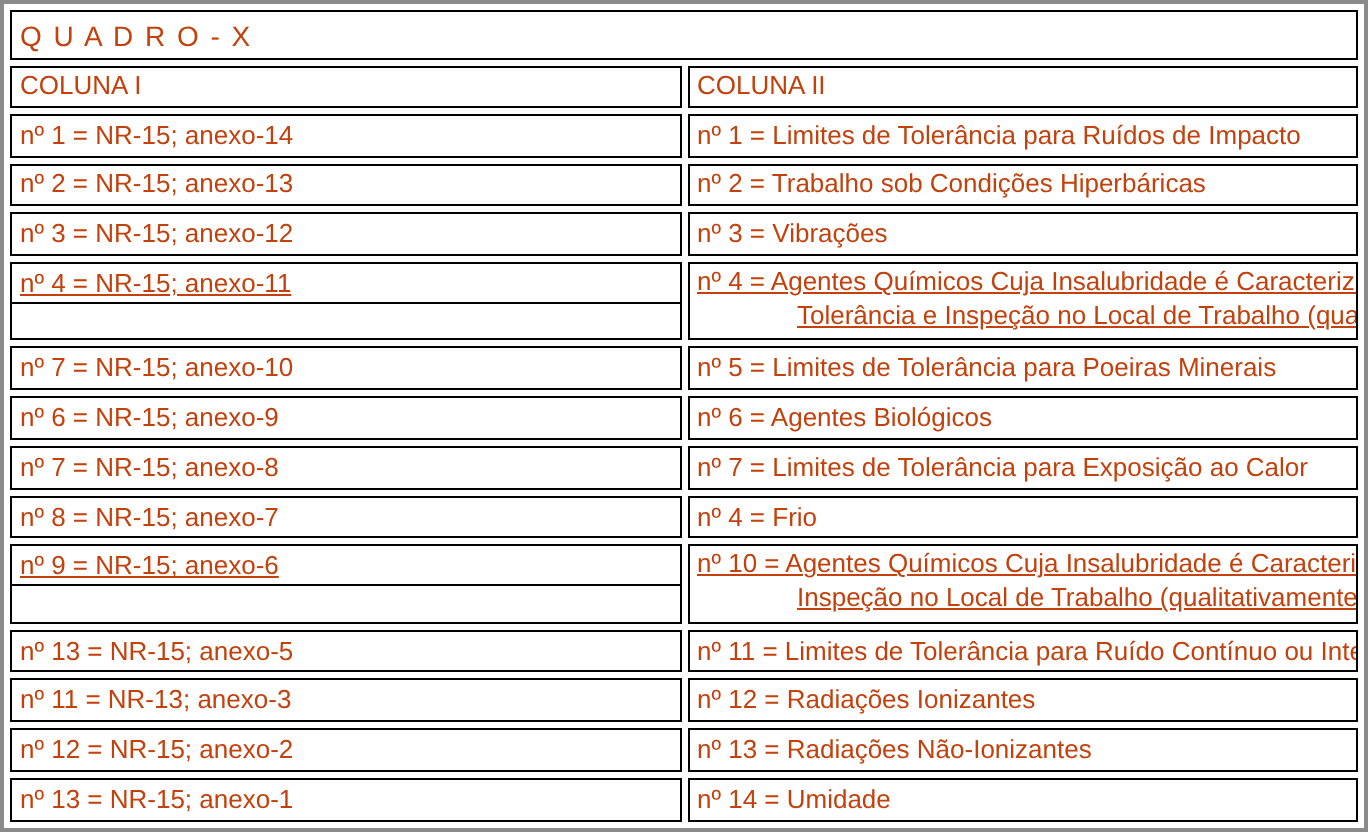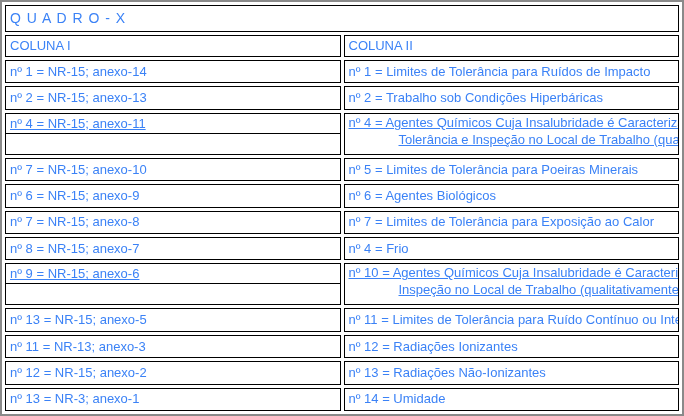--- a/index.html
+++ b/index.html
@@ -8,21 +8,21 @@
     border:2px solid #8a8a8a; background:#ffffff; overflow:hidden;
     font-family:"Liberation Sans", sans-serif; color:#000000;
   }
   table.quadro {
     width:680px; height:412px;
     border-collapse:separate; border-spacing:3px;
     table-layout:fixed;
   }
   td {
     border:1px solid #000000; background:#ffffff;
-    font-size:13px; line-height:16px; color:#3b82f6;
+    font-size:13px; line-height:16px; color:#c2410c;
     padding:0 2px 0 4px; vertical-align:middle;
     overflow:hidden; white-space:nowrap;
   }
   td.title-cell { height:21px; font-size:14px; letter-spacing:1px; }
   td.hdr { height:17px; }
   td.c1 { width:196px; }
   td.single { height:18px; }
   td.tall { height:34px; vertical-align:top;text-decoration:underline; }
   td.tall.c1 { padding:0; }
   .l1 {
@@ -47,20 +47,24 @@
         <td class="hdr">COLUNA II</td>
       </tr>
 
     <tr>
           <td class="c1 single">nº 1 = NR-15; anexo-14</td>
           <td class="single">nº 1 = Limites de Tolerância para Ruídos de Impacto</td>
         </tr>
         <tr>
           <td class="c1 single">nº 2 = NR-15; anexo-13</td>
           <td class="single">nº 2 = Trabalho sob Condições Hiperbáricas</td>
+        </tr>
+        <tr>
+          <td class="c1 single">nº 3 = NR-15; anexo-12</td>
+          <td class="single">nº 3 = Vibrações</td>
         </tr>
         <tr>
           <td class="c1 tall">
             <div class="l1">nº 4 = NR-15; anexo-11</div>
             <div class="fill"></div>
           </td>
           <td class="tall">
             <div class="c2line">nº 4 = Agentes Químicos Cuja Insalubridade é Caracterizada por Limite de</div>
             <div class="c2line indent">Tolerância e Inspeção no Local de Trabalho (quantitativamente)</div>
           </td>
@@ -97,18 +101,18 @@
         </tr>
         <tr>
           <td class="c1 single">nº 11 = NR-13; anexo-3</td>
           <td class="single">nº 12 = Radiações Ionizantes</td>
         </tr>
         <tr>
           <td class="c1 single">nº 12 = NR-15; anexo-2</td>
           <td class="single">nº 13 = Radiações Não-Ionizantes</td>
         </tr>
         <tr>
-          <td class="c1 single">nº 13 = NR-3; anexo-1</td>
+          <td class="c1 single">nº 13 = NR-15; anexo-1</td>
           <td class="single">nº 14 = Umidade</td>
         </tr>
       </tbody>
   </table>
 </div>
 
 </body></html>

